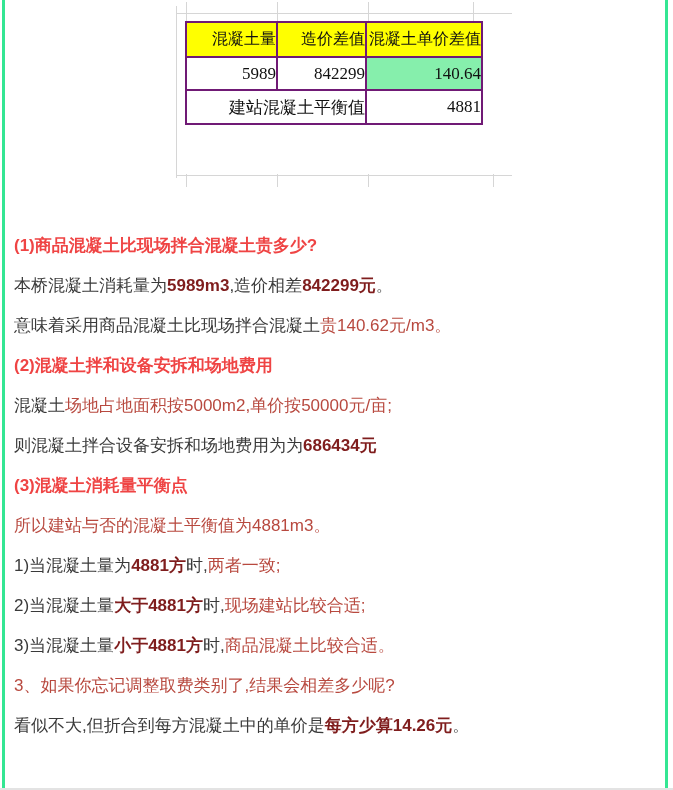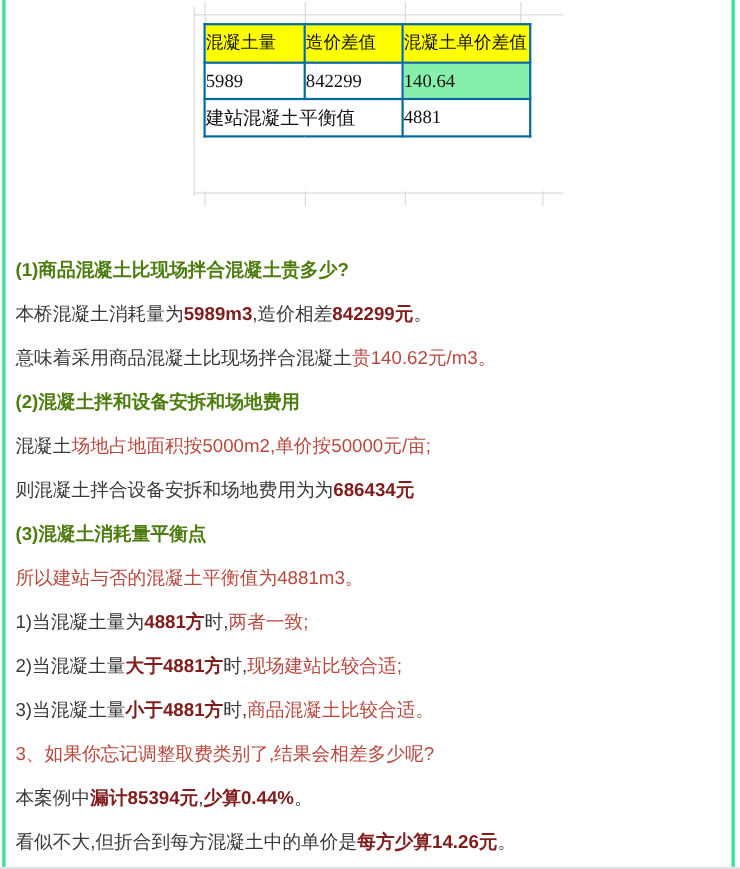--- a/index.html
+++ b/index.html
@@ -15,35 +15,35 @@
   
   .sheet { position:absolute; left:0; top:0; width:673px; height:210px; }
   .gl { position:absolute; background:#d6d6d6; }
 
   table.xls {
     position:absolute; left:185px; top:21px;
     border-collapse:collapse; table-layout:fixed;
     font-family:"Liberation Serif","DejaVu Serif",serif;
   }
   table.xls th, table.xls td {
-    border:2px solid #0369a1; text-align:left; vertical-align:middle;
+    border:2px solid #701a75; text-align:right; vertical-align:middle;
     padding:0; overflow:hidden; white-space:nowrap;
   }
   table.xls th { background:#ffff00; font-weight:400; font-size:16px; color:#111; }
   table.xls td { font-size:17px; color:#111; }
   .c1 { width:89px; } .c2 { width:87px; } .c3 { width:114px; }
   tr.r1 { height:35px; } tr.r2 { height:33px;margin-top:11px; } tr.r3 { height:35px; } tr.r4 { height:34px; }
   td.hl { background:#86efac; color:#000; }
   td.redtxt { color:#f43b3b; }
 
   
   .content { position:absolute; left:14px; top:226px; width:645px; }
   .line { margin:0; height:40px; line-height:40px; font-size:17px;
           font-weight:400; color:#3a3a3a; white-space:nowrap; }
-  h3.line { font-weight:700; color:#4d7c0f; font-size:17px; }
+  h3.line { font-weight:700; color:#ef4444; font-size:17px; }
   .content span.bold { font-weight:700; color:#7f1d1d; }
   .content span.red  { color:#b8493f; }
   .content span.plain { }
 </style>
 </head>
 <body>
 
 <div class="page">
   <div class="green-edge left"></div>
   <div class="green-edge right"></div>
@@ -88,18 +88,17 @@
       <p class="line"><span class="plain">意味着采用商品混凝土比现场拌合混凝土</span><span class="red">贵140.62元/m3。</span></p>
       <h3 class="line"><span class="plain">(2)混凝土拌和设备安拆和场地费用</span></h3>
       <p class="line"><span class="plain">混凝土</span><span class="red">场地占地面积按5000m2,单价按50000元/亩;</span></p>
       <p class="line"><span class="plain">则混凝土拌合设备安拆和场地费用为为</span><span class="bold">686434元</span></p>
       <h3 class="line"><span class="plain">(3)混凝土消耗量平衡点</span></h3>
       <p class="line"><span class="red">所以建站与否的混凝土平衡值为4881m3。</span></p>
       <p class="line"><span class="plain">1)当混凝土量为</span><span class="bold">4881方</span><span class="plain">时,</span><span class="red">两者一致;</span></p>
       <p class="line"><span class="plain">2)当混凝土量</span><span class="bold">大于4881方</span><span class="plain">时,</span><span class="red">现场建站比较合适;</span></p>
       <p class="line"><span class="plain">3)当混凝土量</span><span class="bold">小于4881方</span><span class="plain">时,</span><span class="red">商品混凝土比较合适。</span></p>
       <p class="line"><span class="red">3、如果你忘记调整取费类别了,结果会相差多少呢?</span></p>
-      <p class="line"><span class="plain">本案例中</span><span class="bold">漏计85394元</span><span class="plain">,</span><span class="bold">少算0.44%</span><span class="plain">。</span></p>
       <p class="line"><span class="plain">看似不大,但折合到每方混凝土中的单价是</span><span class="bold">每方少算14.26元</span><span class="plain">。</span></p>
     </div>
 
   <div class="bottom-line"></div>
 </div>
 
 </body></html>

